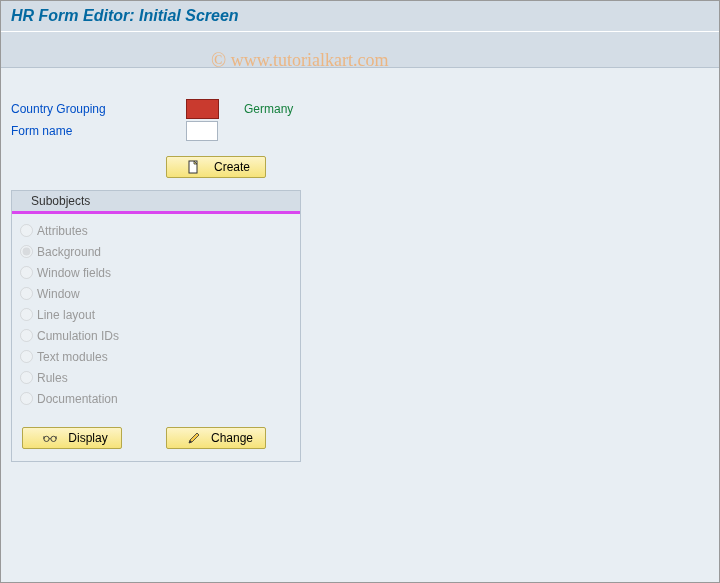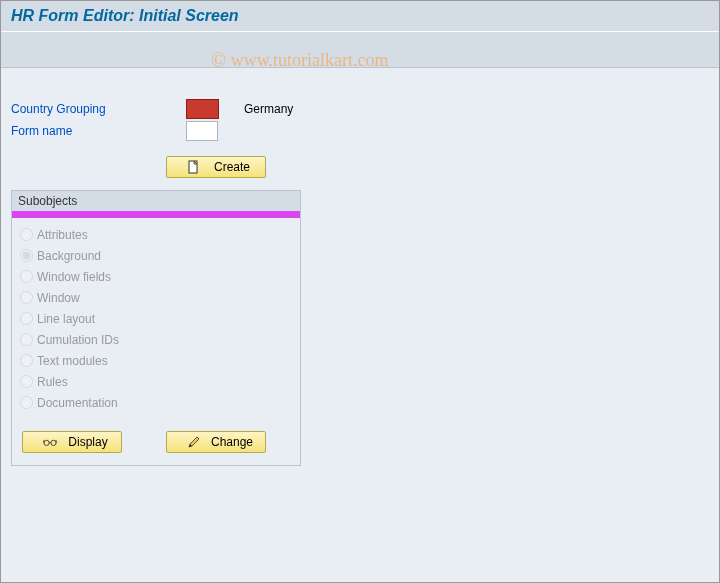--- a/index.html
+++ b/index.html
@@ -66,21 +66,21 @@
       font-size: 12px;
     }
     .field-input.small { width: 28px; }
     .field-input.required {
       background: #c93a2e;
       color: #fff;
       text-align: center;
       border: 1px solid #8a1f18;
       padding-left: 28px;
     }
-    .field-meta { margin-left: 25px; color: #000000; }
+    .field-meta { margin-left: 25px; color: #15803d; }
     .field-input.form { width: 32px; background: #fff; }
     .btn {
       height: 22px;
       display: inline-flex;
       align-items: center;
       background: linear-gradient(#fdf4c5, #f6e37a);
       border: 1px solid #b5a84a;
       border-radius: 2px;
       cursor: pointer;
       padding: 0 8px 0 20px;
@@ -96,22 +96,22 @@
     .btn .label { flex: 1; text-align: center; }
     .create-row { margin: 14px 0 12px 155px; }
     .groupbox {
       width: 290px;
       border: 1px solid #b8c4d0;
       background: #e8eef3;
       margin-top: 6px;
     }
     .groupbox-title {
       background: #d4dde6;
-      border-bottom: 7px solid #d946ef;
-      padding: 3px 6px;
+      border-bottom: 3px solid #d946ef;
+      padding: 3px 19px;
       color: #333;
     }
     .groupbox-body { padding: 6px 6px 12px 6px; }
     .radio-item {
       display: flex;
       align-items: center;
       height: 21px;
       color: #9a9a9a;
     }
     .radio-item input[type=radio] {

